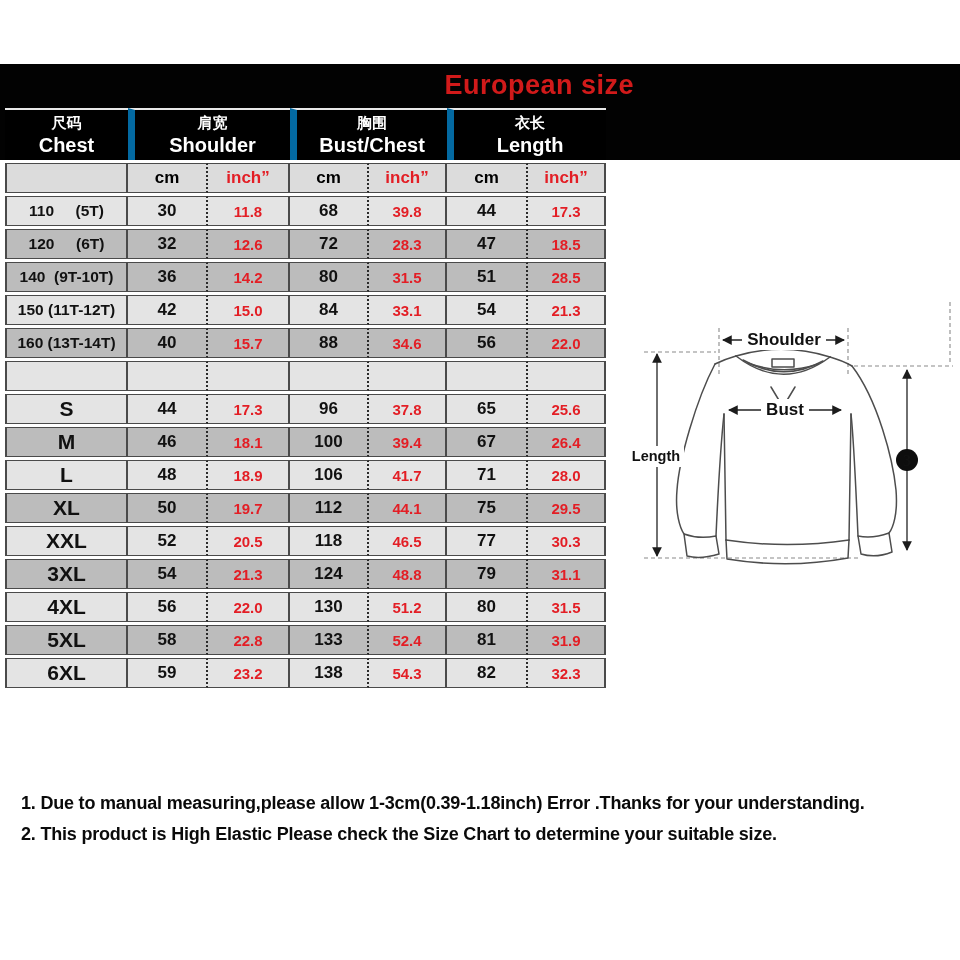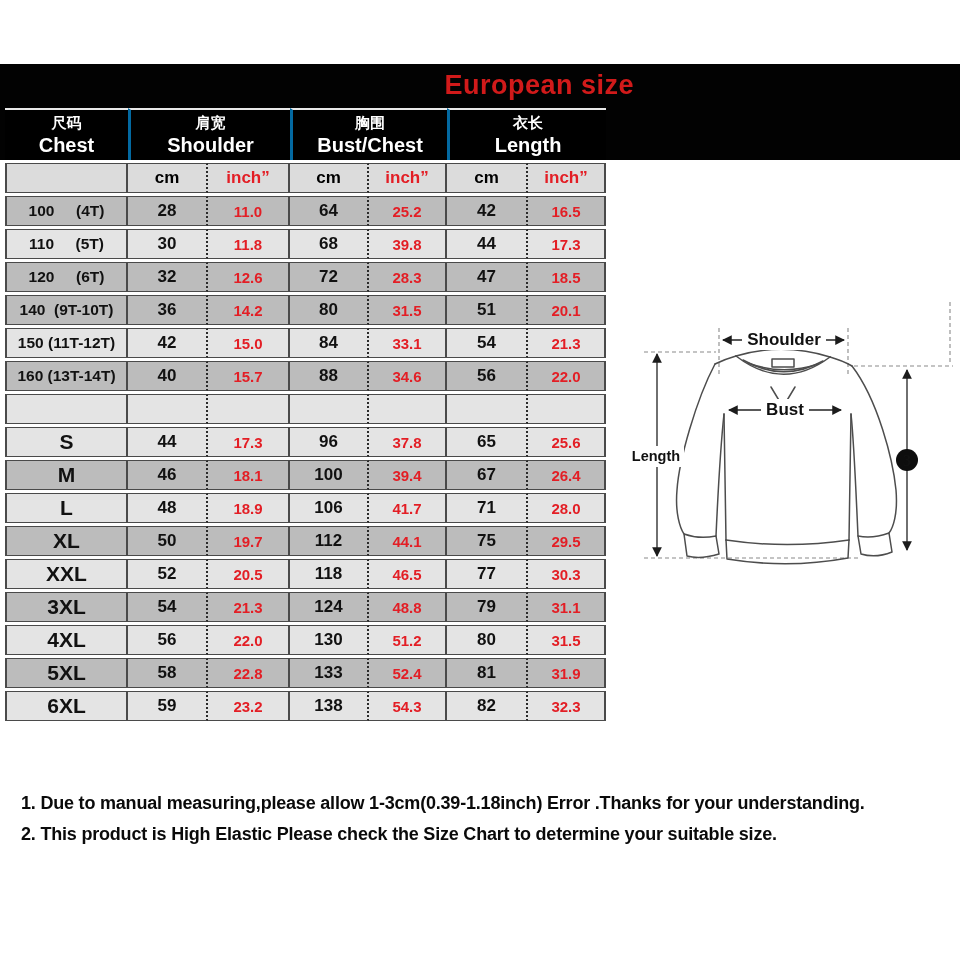--- a/index.html
+++ b/index.html
@@ -18,21 +18,21 @@
   .black-band{position:absolute;left:0;top:64px;width:960px;height:96px;background:#020202;}
   .title{position:absolute;left:0;top:70px;width:634px;text-align:right;
          font-size:27px;font-weight:bold;color:var(--red-title);letter-spacing:.5px;}
 
   table.size-table{position:absolute;left:5px;top:105px;width:601px;
     border-collapse:separate;border-spacing:0 3px;table-layout:fixed;}
   .size-table th,.size-table td{box-sizing:border-box;text-align:center;vertical-align:middle;}
 
   tr.ghead th{background:#000;color:#fff;height:52px;border-top:2px solid #e8e8e8;
     font-weight:bold;padding:2px 0;}
-  tr.ghead th + th{border-left:3px solid #0369a1;}
+  tr.ghead th + th{border-left:7px solid #0369a1;}
   tr.ghead .cn{font-size:15px;line-height:20px;}
   tr.ghead .en{font-size:20px;line-height:24px;}
 
   tr.subhead td{background:var(--subhead);height:30px;font-weight:bold;font-size:17px;
     border-top:1px solid var(--bd);border-bottom:1px solid var(--bd);}
   td.c-size{border-left:2px solid var(--bd);border-right:2px solid var(--bd);}
   td.c-cm{border-right:2px dotted #2a2a2a;}
   td.c-inch{border-right:2px solid var(--bd);}
   tr.subhead .c-inch,{color:var(--red-val);}
   tr.subhead td.inch-label{color:var(--red-val);}
@@ -93,29 +93,20 @@
         <td class="c-size"></td>
         <td class="c-cm">cm</td>
         <td class="c-inch inch-label">inch”</td>
         <td class="c-cm">cm</td>
         <td class="c-inch inch-label">inch”</td>
         <td class="c-cm">cm</td>
         <td class="c-inch inch-label">inch”</td>
       </tr>
     </thead>
     <tbody class="rows">
-        <tr class="dark kid">
-          <td class="c-size">100     (4T)</td>
-          <td class="c-cm">28</td>
-          <td class="c-inch">11.0</td>
-          <td class="c-cm">64</td>
-          <td class="c-inch">25.2</td>
-          <td class="c-cm">42</td>
-          <td class="c-inch">16.5</td>
-        </tr>
         <tr class="light kid">
           <td class="c-size">110     (5T)</td>
           <td class="c-cm">30</td>
           <td class="c-inch">11.8</td>
           <td class="c-cm">68</td>
           <td class="c-inch">39.8</td>
           <td class="c-cm">44</td>
           <td class="c-inch">17.3</td>
         </tr>
         <tr class="dark kid">
@@ -127,21 +118,21 @@
           <td class="c-cm">47</td>
           <td class="c-inch">18.5</td>
         </tr>
         <tr class="dark kid">
           <td class="c-size">140  (9T-10T)</td>
           <td class="c-cm">36</td>
           <td class="c-inch">14.2</td>
           <td class="c-cm">80</td>
           <td class="c-inch">31.5</td>
           <td class="c-cm">51</td>
-          <td class="c-inch">20.1</td>
+          <td class="c-inch">28.5</td>
         </tr>
         <tr class="light kid">
           <td class="c-size">150 (11T-12T)</td>
           <td class="c-cm">42</td>
           <td class="c-inch">15.0</td>
           <td class="c-cm">84</td>
           <td class="c-inch">33.1</td>
           <td class="c-cm">54</td>
           <td class="c-inch">21.3</td>
         </tr>

